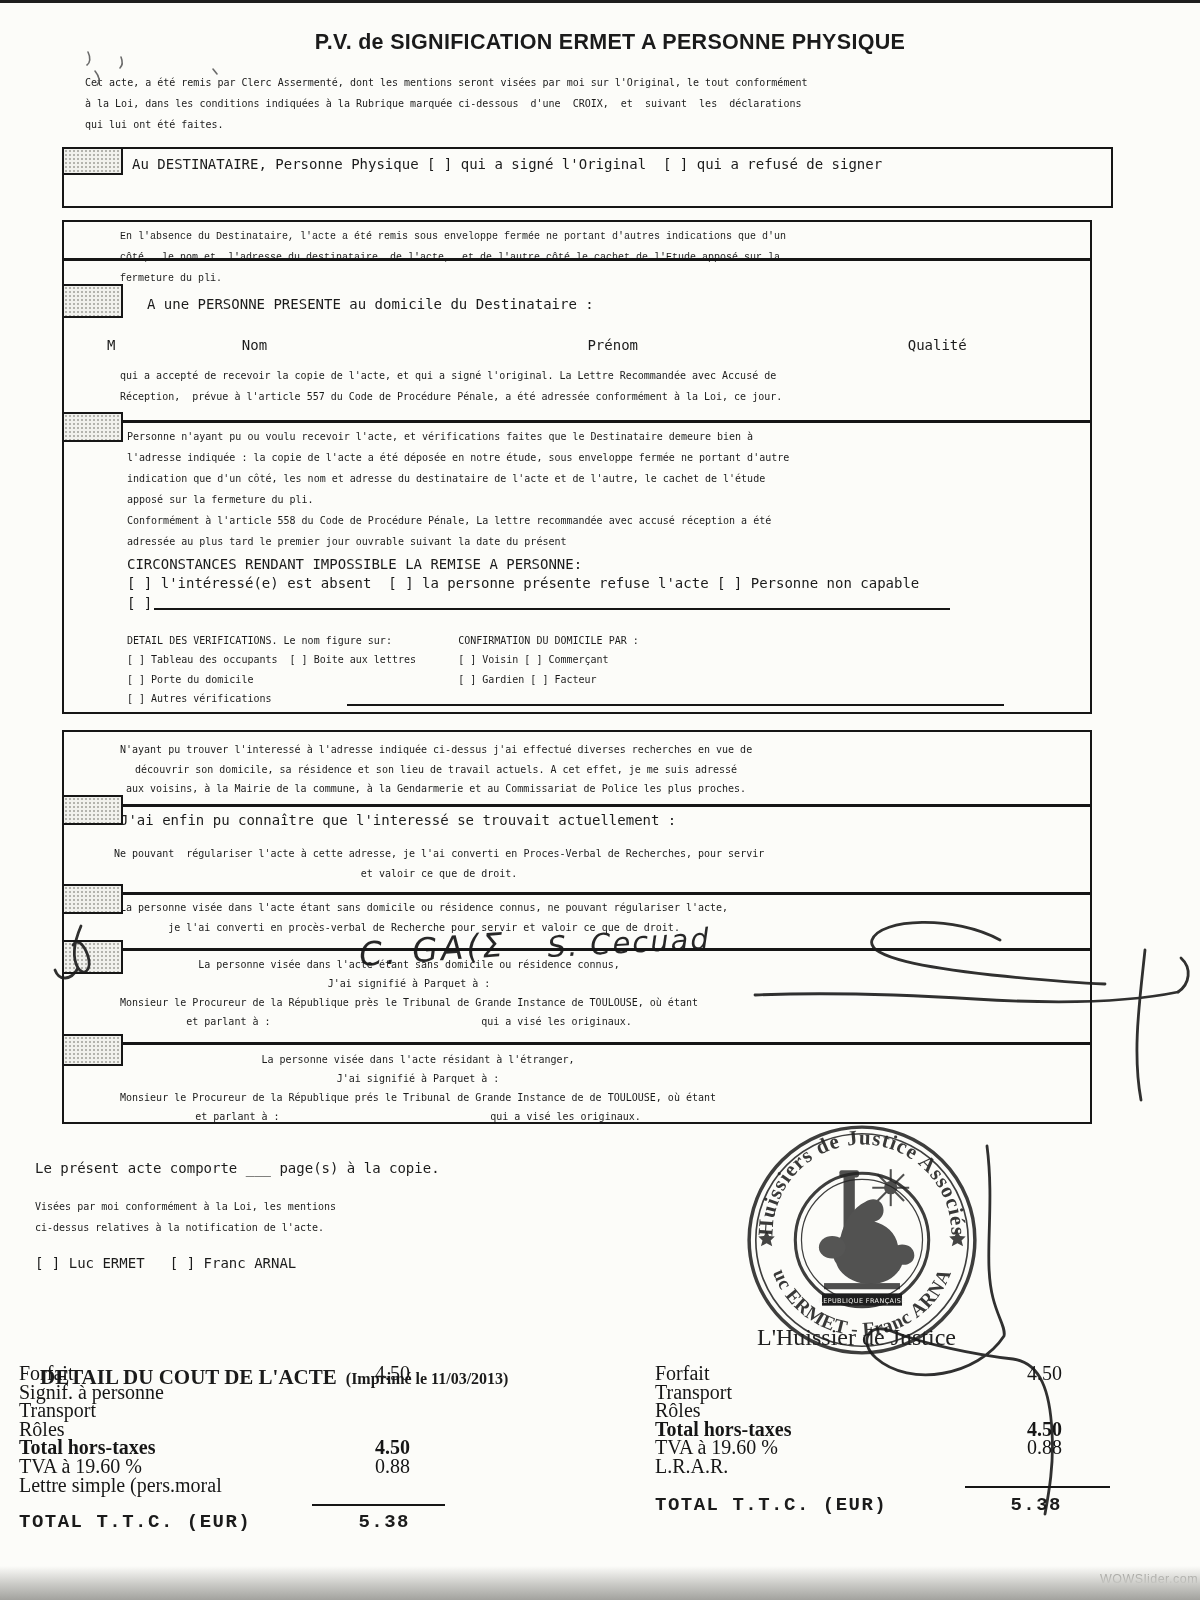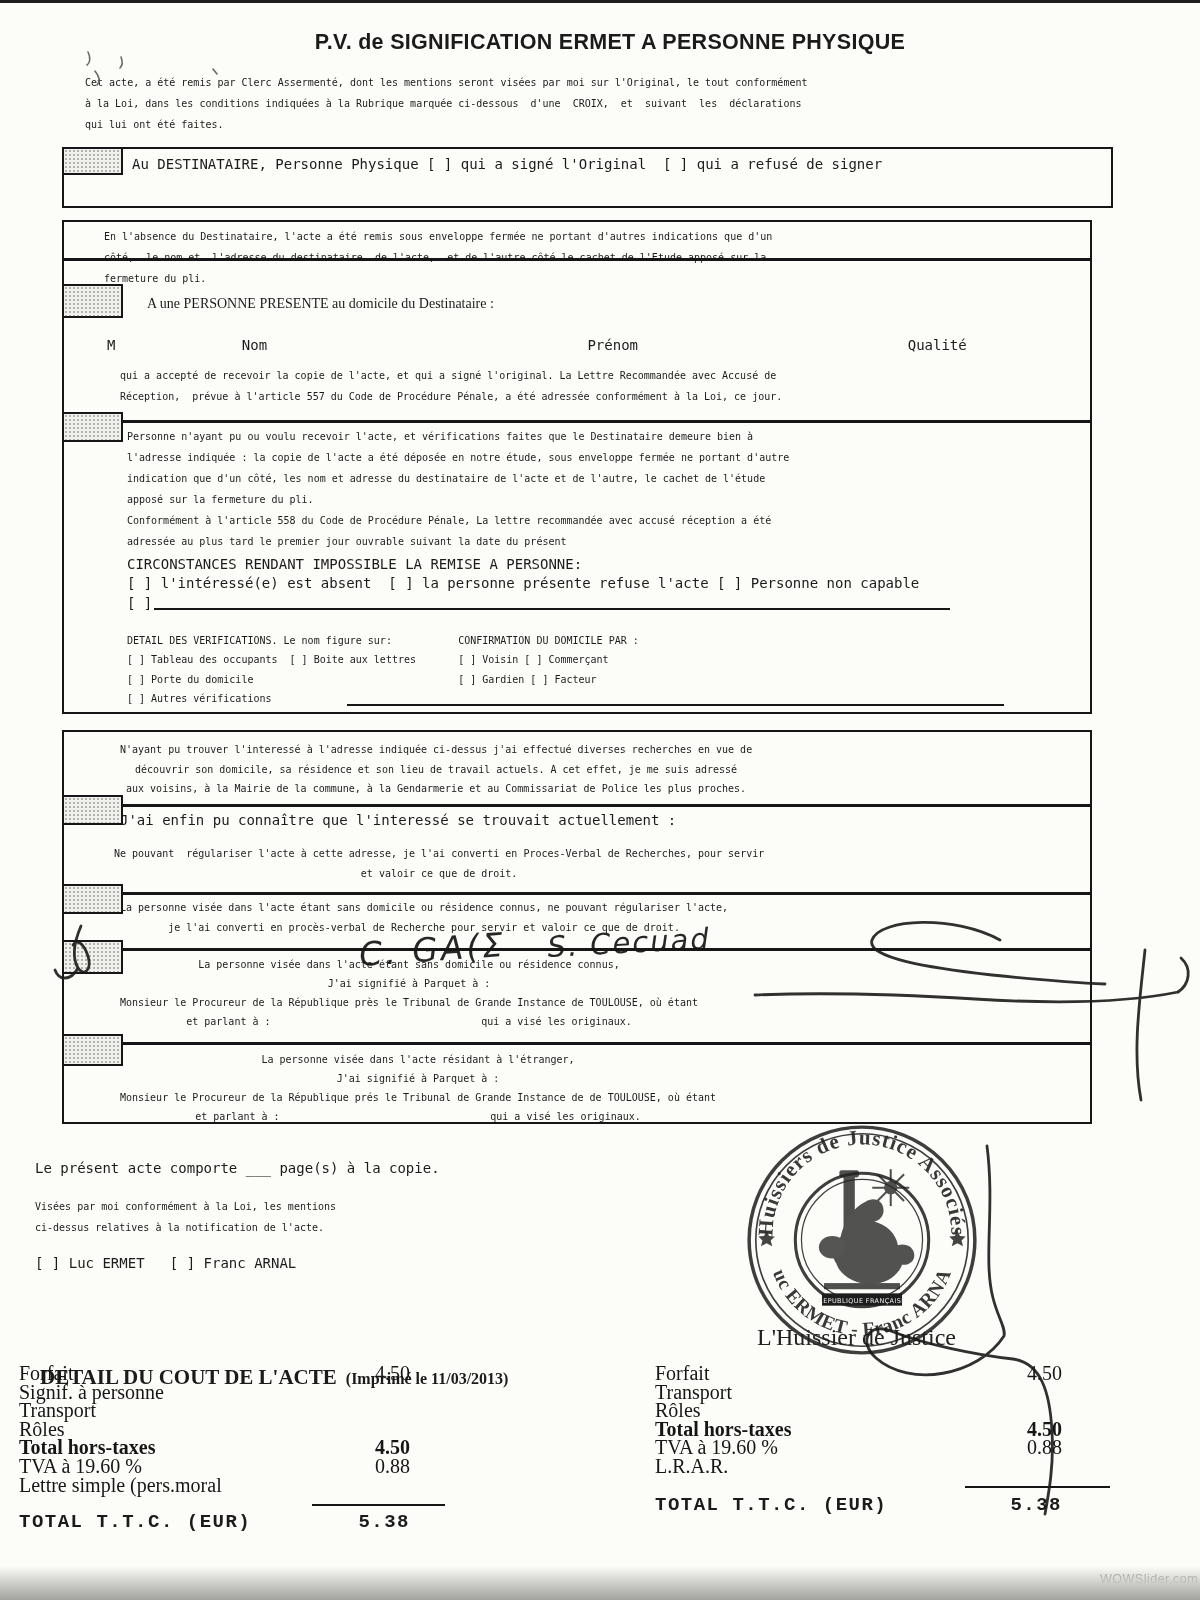--- a/index.html
+++ b/index.html
@@ -45,29 +45,29 @@
       <div class="ln">à la Loi, dans les conditions indiquées à la Rubrique marquée ci-dessous  d'une  CROIX,  et  suivant  les  déclarations</div>
       <div class="ln">qui lui ont été faites.</div>
     </div>
 
   <div class="box" style="left:62px;top:147px;width:1026px;height:57px;padding-left:21px;">
     <div class="hatch" style="top:-2.5px;height:24px;"></div>
     <div class="tl" style="left:68px;top:5px;">Au DESTINATAIRE, Personne Physique [ ] qui a signé l'Original  [ ] qui a refusé de signer</div>
   </div>
 
   <div class="box" style="left:62px;top:220px;width:1026px;height:490px;">
-    <div class="blk" style="left:40px;top:4px;line-height:21px;">
+    <div class="blk" style="left:56px;top:4px;line-height:21px;font-family:Liberation Mono, monospace;">
         <div class="ln">En l'absence du Destinataire, l'acte a été remis sous enveloppe fermée ne portant d'autres indications que d'un</div>
         <div class="ln">côté,  le nom et  l'adresse du destinataire  de l'acte,  et de l'autre côté le cachet de l'Etude apposé sur la</div>
         <div class="ln">fermeture du pli.</div>
       </div>
     <div class="hline" style="top:36px;"></div>
 
     <div class="hatch" style="top:62px;height:30px;"></div>
-    <div class="tl" style="left:83px;top:72px;font-family:Liberation Serif, serif;">A une PERSONNE PRESENTE au domicile du Destinataire :</div>
+    <div class="tl" style="left:83px;top:72px;">A une PERSONNE PRESENTE au domicile du Destinataire :</div>
     <div class="tl" style="left:43px;top:113px;">M               Nom                                      Prénom                                Qualité</div>
     <div class="blk" style="left:56px;top:143px;line-height:21px;">
         <div class="ln">qui a accepté de recevoir la copie de l'acte, et qui a signé l'original. La Lettre Recommandée avec Accusé de</div>
         <div class="ln">Réception,  prévue à l'article 557 du Code de Procédure Pénale, a été adressée conformément à la Loi, ce jour.</div>
       </div>
 
     <div class="hline" style="top:198px;"></div>
     <div class="hatch" style="top:190px;height:26px;"></div>
     <div class="blk" style="left:63px;top:204px;line-height:21px;">
         <div class="ln">Personne n'ayant pu ou voulu recevoir l'acte, et vérifications faites que le Destinataire demeure bien à</div>

